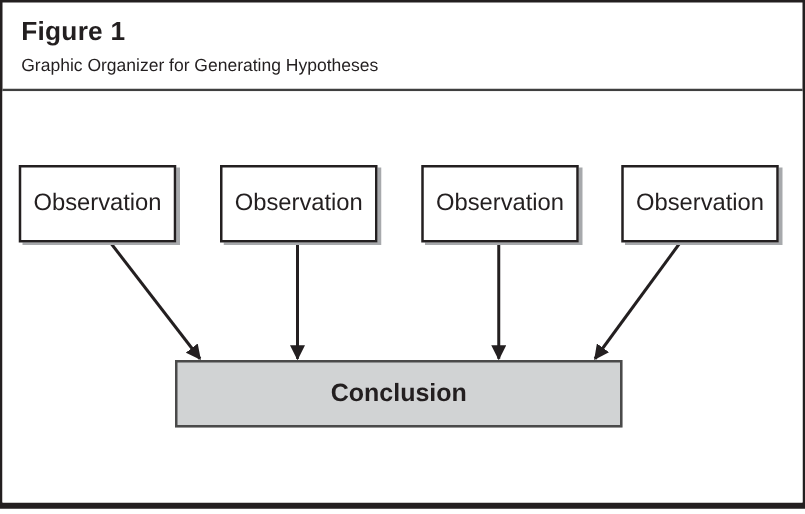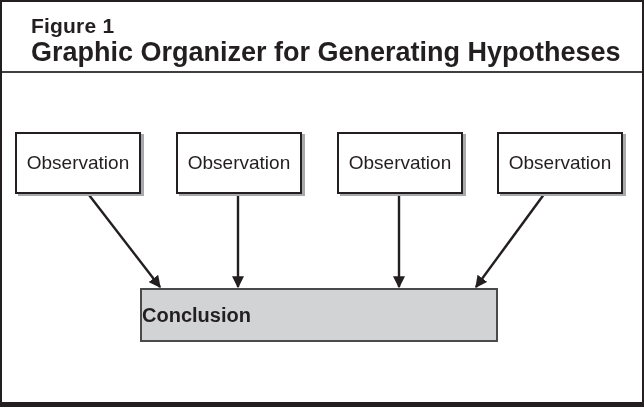--- a/index.html
+++ b/index.html
@@ -13,49 +13,49 @@
   html,body{width:644px;height:411px;background:var(--bg);
     font-family:"Liberation Sans",sans-serif;color:var(--ink);}
   .figure-frame{
     position:absolute;left:0;top:0;width:644px;height:407px;
     border:2px solid var(--ink);
     border-bottom-width:5px;
     background:var(--bg);
   }
   .figure-header{
     height:71px;
-    padding:10px 14px 0 29px;
+    padding:10px 14px 0 15px;
     border-bottom:2px solid #3f3f3f;
   }
   .figure-label{
     font-size:21px;font-weight:bold;line-height:27px;letter-spacing:0.2px;
   }
   .figure-title{
-    font-size:27px;font-weight:bold;line-height:27px;
+    font-size:14px;font-weight:normal;line-height:27px;
   }
   .diagram{
     position:relative;width:640px;height:329px;background:var(--bg);
   }
   .obs-box{
     position:absolute;top:59px;width:126px;height:62px;
     background:var(--box-fill);
     border:2px solid var(--ink);
     box-shadow:3px 2px 0 var(--shadow);
     display:flex;align-items:center;justify-content:center;
   }
   .obs-box .label{font-size:19px;color:var(--ink);}
   .obs-1{left:13px;}
   .obs-2{left:174px;}
   .obs-3{left:335px;}
   .obs-4{left:495px;}
   .conclusion-box{
     position:absolute;left:138px;top:215px;width:358px;height:54px;
     background:var(--conclusion-fill);
     border:2px solid #4a4a4a;
-    display:flex;align-items:center;justify-content:flex-start;
+    display:flex;align-items:center;justify-content:center;
   }
   .conclusion-box .label{font-size:20px;font-weight:bold;color:var(--ink);}
   .arrows-svg{position:absolute;left:0;top:0;width:640px;height:329px;pointer-events:none;}
   .arrows-svg line{stroke:var(--ink);stroke-width:2.4;}
 </style>
 </head>
 <body>
 
 <div class="figure-frame">
 

